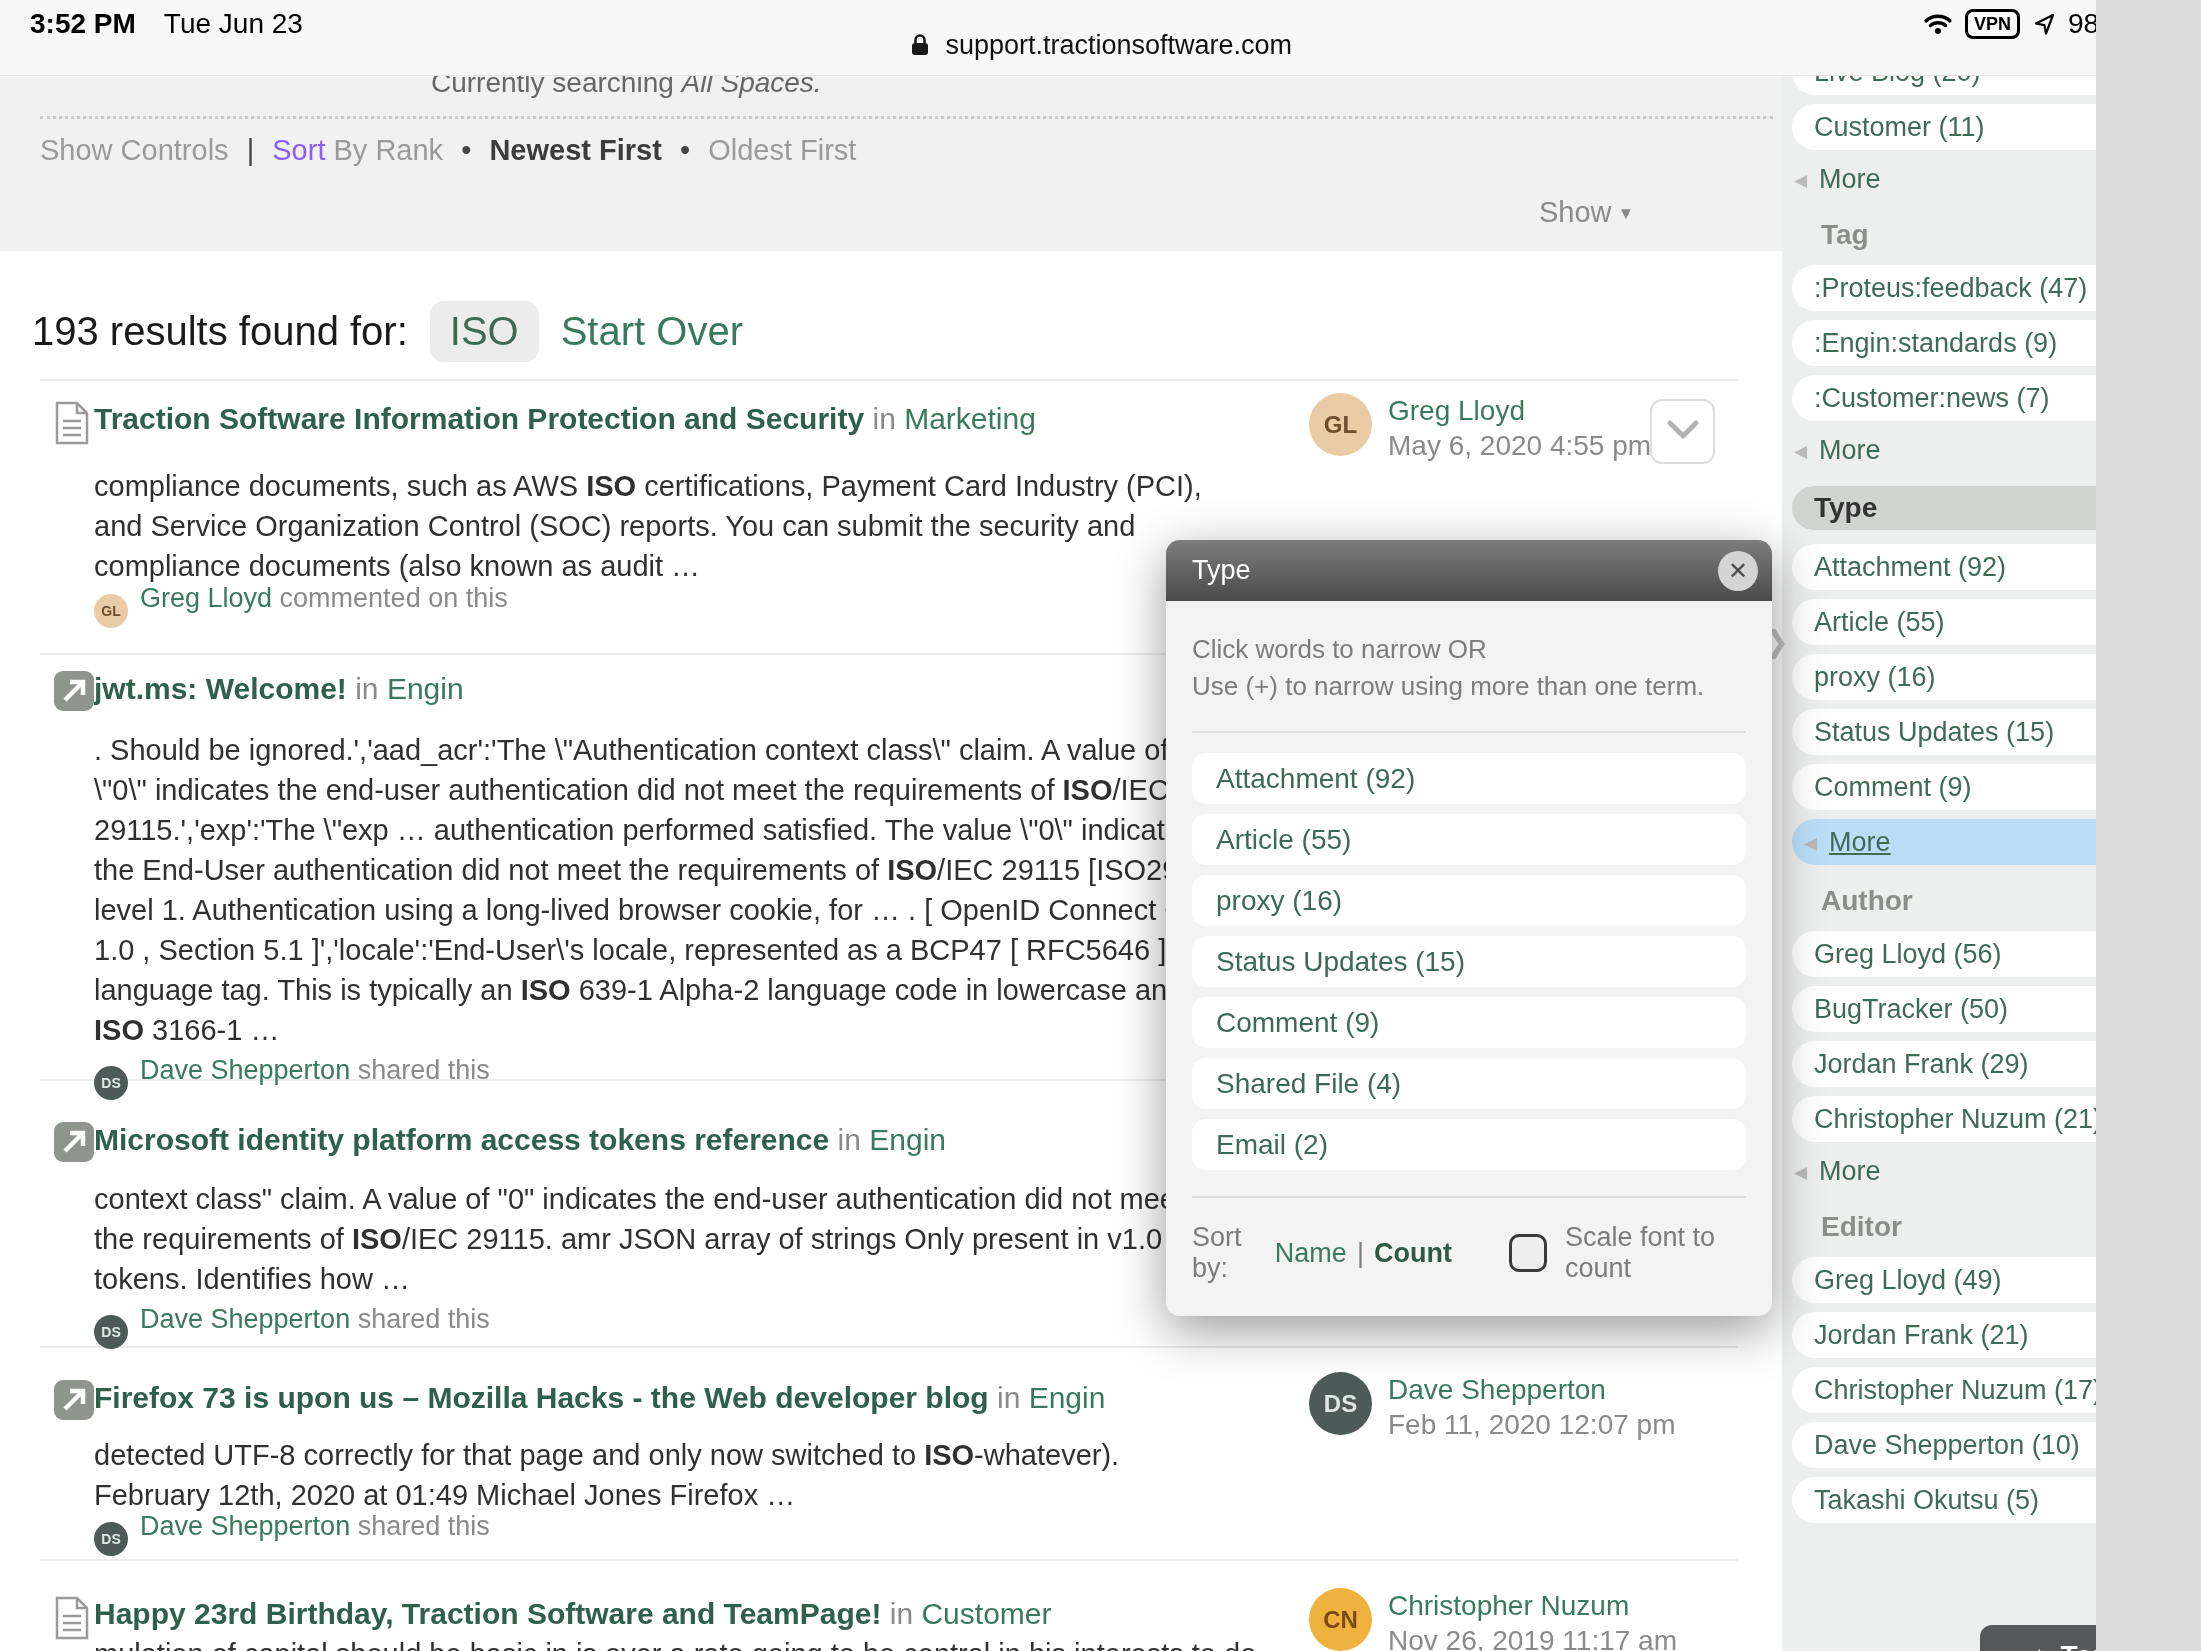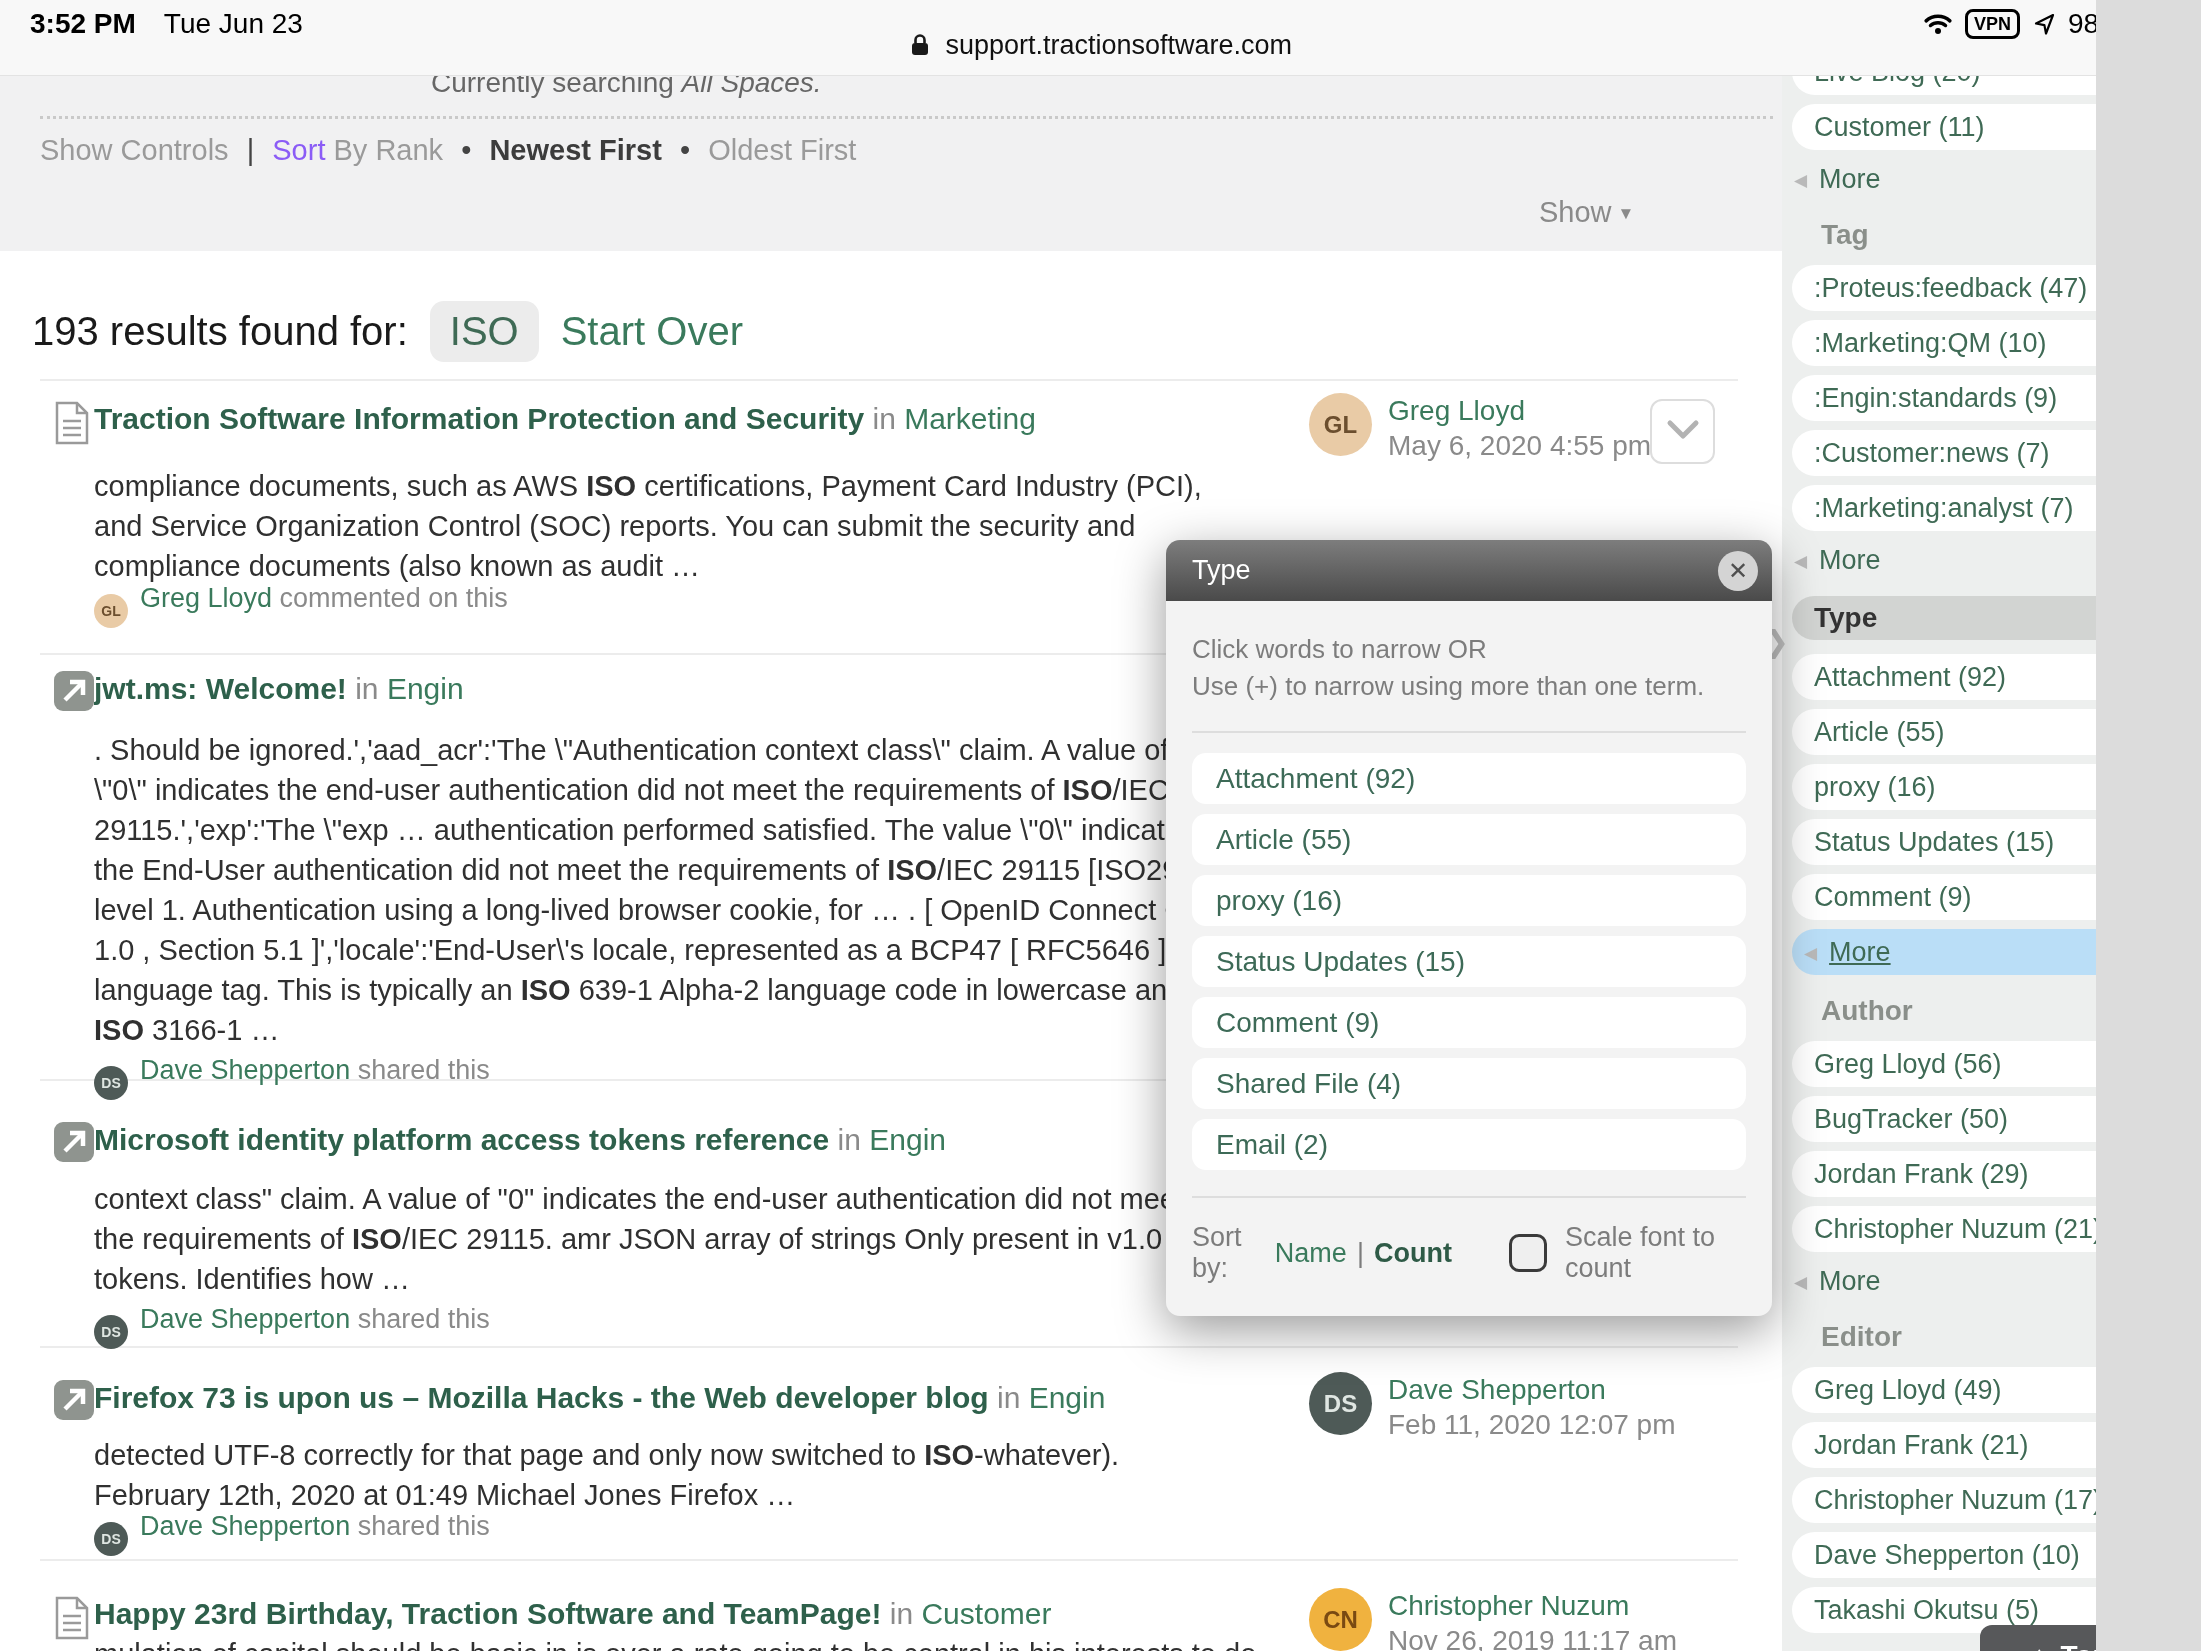--- a/index.html
+++ b/index.html
@@ -279,24 +279,22 @@
   <aside class="sidebar">
     <div class="sbin" id="sidebar-in">
         <div class="sec0">
           <div class="spill">Live Blog (20)</div>
           <div class="spill">Customer (11)</div>
           <div class="smore"><span class="arr">◀</span><span class="lbl">More</span></div>
         </div>
         <div class="sec1">
           <div class="shead">Tag</div>
           <div class="spill">:Proteus:feedback (47)</div>
-          <div class="spill">:Marketing:QM (10)</div>
           <div class="spill">:Engin:standards (9)</div>
           <div class="spill">:Customer:news (7)</div>
-          <div class="spill">:Marketing:analyst (7)</div>
           <div class="smore"><span class="arr">◀</span><span class="lbl">More</span></div>
         </div>
         <div class="sec2">
           <div class="shead hl">Type</div>
           <div class="spill">Attachment (92)</div>
           <div class="spill">Article (55)</div>
           <div class="spill">proxy (16)</div>
           <div class="spill">Status Updates (15)</div>
           <div class="spill">Comment (9)</div>
           <div class="smore blue"><span class="arr">◀</span><span class="lbl">More</span></div>

